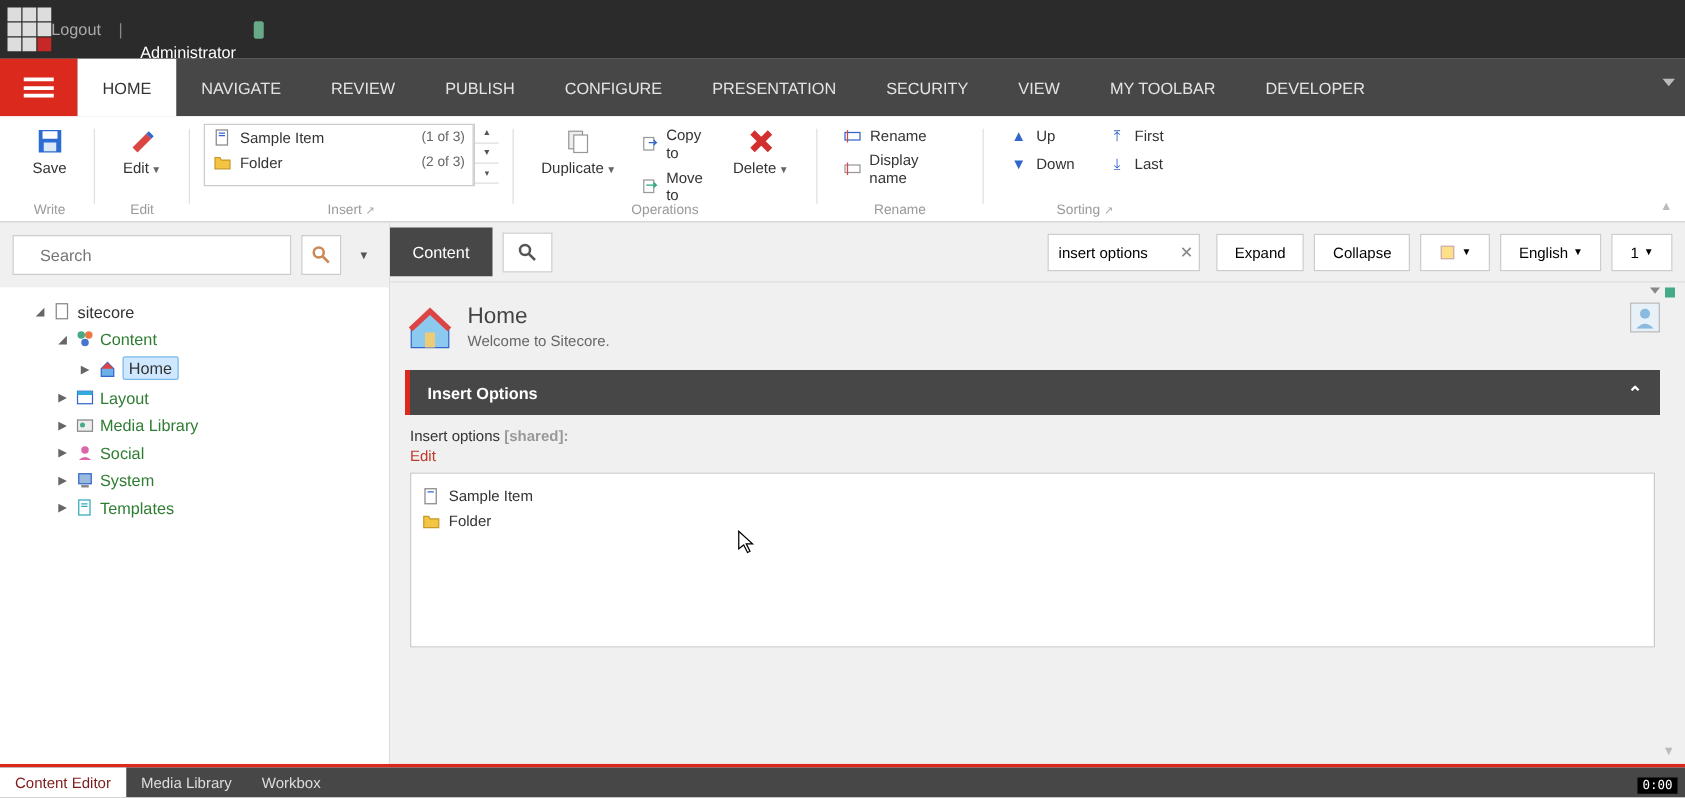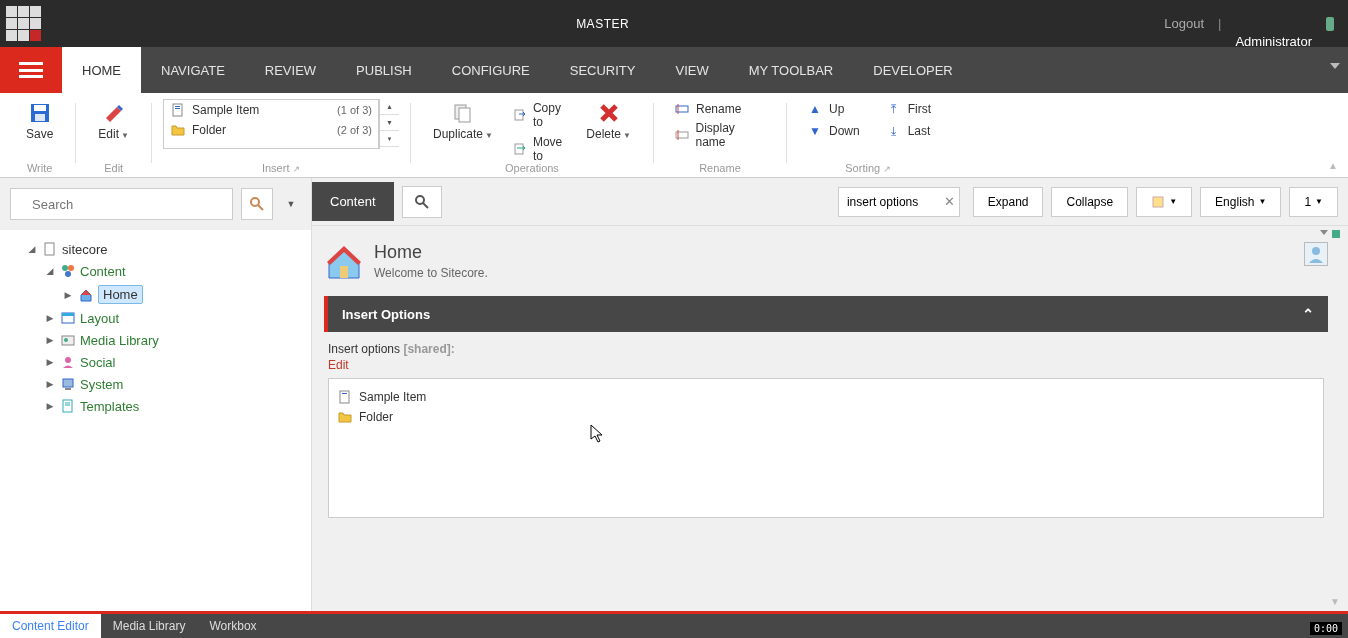--- a/index.html
+++ b/index.html
@@ -93,21 +93,21 @@
   .field-box { border:1px solid #ccc; background:#fff; min-height:140px; padding:8px; margin:0 4px;}
   .field-box .option-row { display:flex; align-items:center; gap:6px; font-size:12px; padding:2px 0;}
 
   .markers { position:absolute; right:8px; top:4px; display:flex; gap:4px;}
   .markers span{ width:8px;height:8px;}
 
   
   .red-bar { height:3px; background:#dc291e; }
   .footer { height:24px; background:#474747; display:flex; align-items:center; color:#ddd; font-size:12px; position:relative;}
   .ftab { padding:0 12px; height:100%; display:flex; align-items:center; cursor:pointer;}
-  .ftab.active { background:#fff; color:#3b82f6;}
+  .ftab.active { background:#fff; color:#7f1d1d;}
   .rec-time { position:absolute; right:6px; bottom:3px; background:#000; color:#fff; font-size:10px; padding:1px 4px; font-family:monospace;}
 
   
   .cursor-ov { position:absolute; left:590px; top:424px; pointer-events:none; font-size:18px; color:#000;}
 
   
   svg { display:block; }
 </style>
 </head>
 <body>
@@ -117,21 +117,20 @@
     <div></div>
       <div></div>
       <div></div>
       <div></div>
       <div></div>
       <div></div>
       <div></div>
       <div></div>
       <div class="red"></div>
   </div>
-  <div class="top-master">MASTER</div>
   <div class="top-links">
     <span>Logout</span>
     <span class="sep">|</span>
     <span class="admin">Administrator</span>
     <span class="avatar-small"></span>
   </div>
 </div>
 
 <div class="ribbon-tabs">
   <div class="hamburger">
@@ -139,20 +138,21 @@
         <div></div>
         <div></div>
         <div></div>
       </div>
   </div>
   <div class="tab active">HOME</div>
   <div class="tab">NAVIGATE</div>
   <div class="tab">REVIEW</div>
   <div class="tab">PUBLISH</div>
   <div class="tab">CONFIGURE</div>
+  <div class="tab">PRESENTATION</div>
   <div class="tab">SECURITY</div>
   <div class="tab">VIEW</div>
   <div class="tab">MY TOOLBAR</div>
   <div class="tab">DEVELOPER</div>
   <div class="ribbon-drop"></div>
 </div>
 
 <div class="ribbon-body">
 
   <div class="rgroup">

